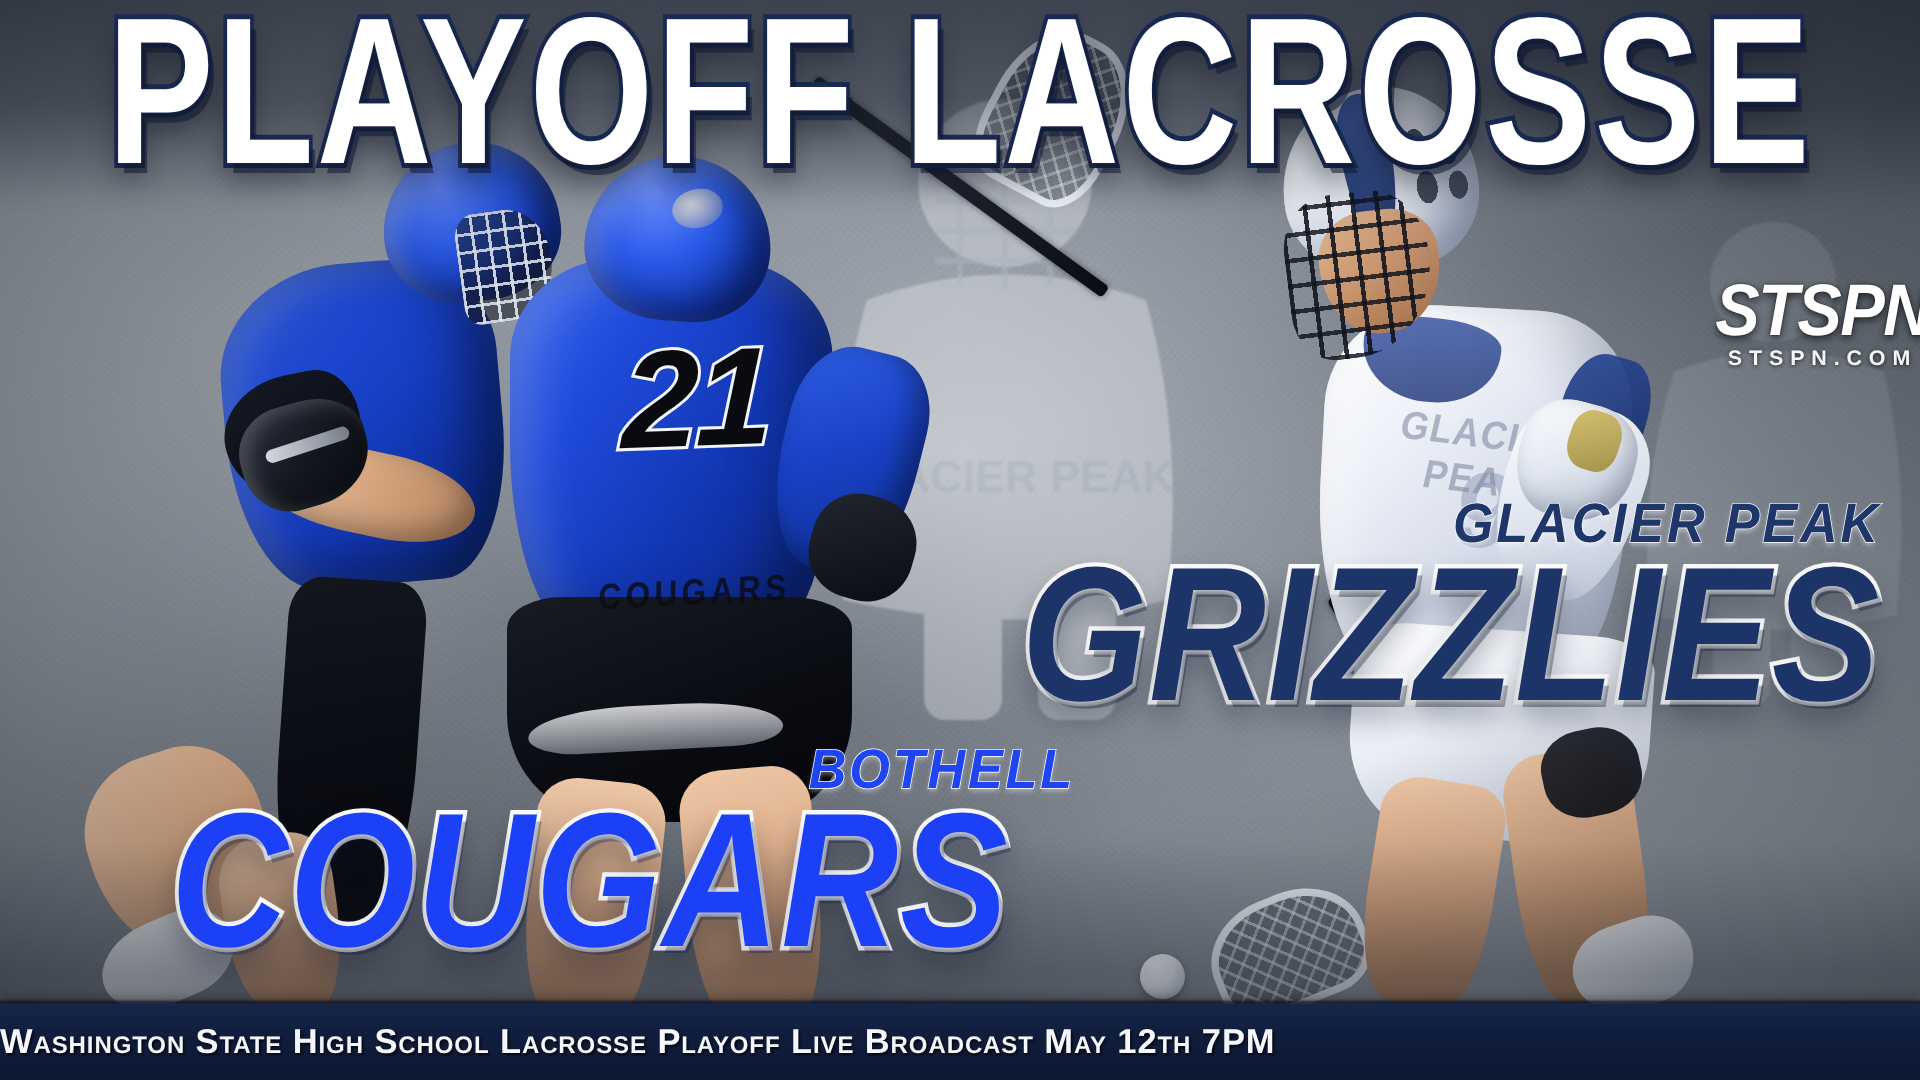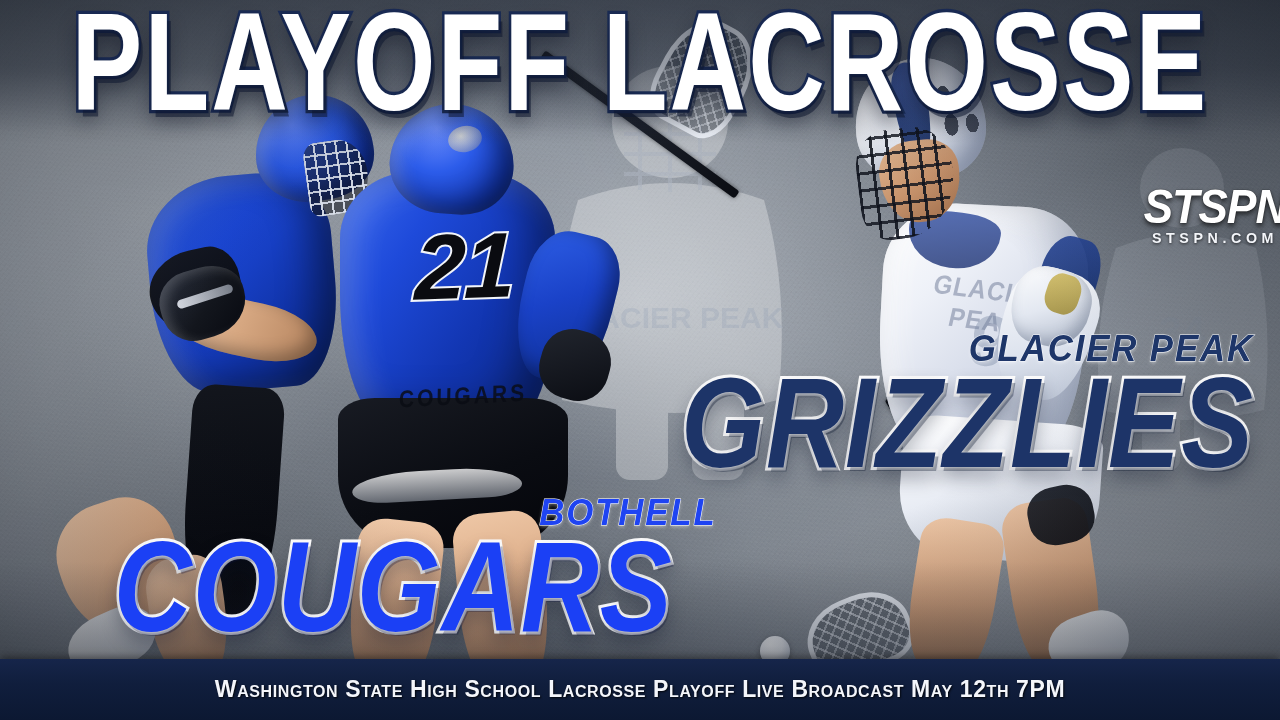--- a/index.html
+++ b/index.html
@@ -461,24 +461,24 @@
     font-family:"Liberation Sans",sans-serif;
     font-weight:700;
     font-size:14px;letter-spacing:4.5px;line-height:1;
     color:#f4f6fa;
     transform:scaleX(1.02);
     text-shadow:0 1px 3px rgba(0,0,0,.7);
   }
 
   
   .banner{
-    position:absolute;left:0;right:0;bottom:0;height:61px;
+    position:absolute;left:0;right:0;bottom:0;height:51px;
     background:linear-gradient(180deg,#16254a 0%,#101e3d 40%,#0c1832 100%);
     border-top:2px solid #0a1density;
-    display:flex;align-items:center;justify-content:center;
+    display:flex;align-items:center;
     box-shadow:0 -2px 8px rgba(0,0,0,.45);
   }
   .banner-top{
     position:absolute;left:0;right:0;bottom:51px;height:3px;
     background:linear-gradient(180deg,rgba(10,18,38,.0),rgba(8,14,30,.85));
   }
   .banner-text{
     font-family:"Liberation Sans",sans-serif;
     font-weight:700;
     font-size:23px;

